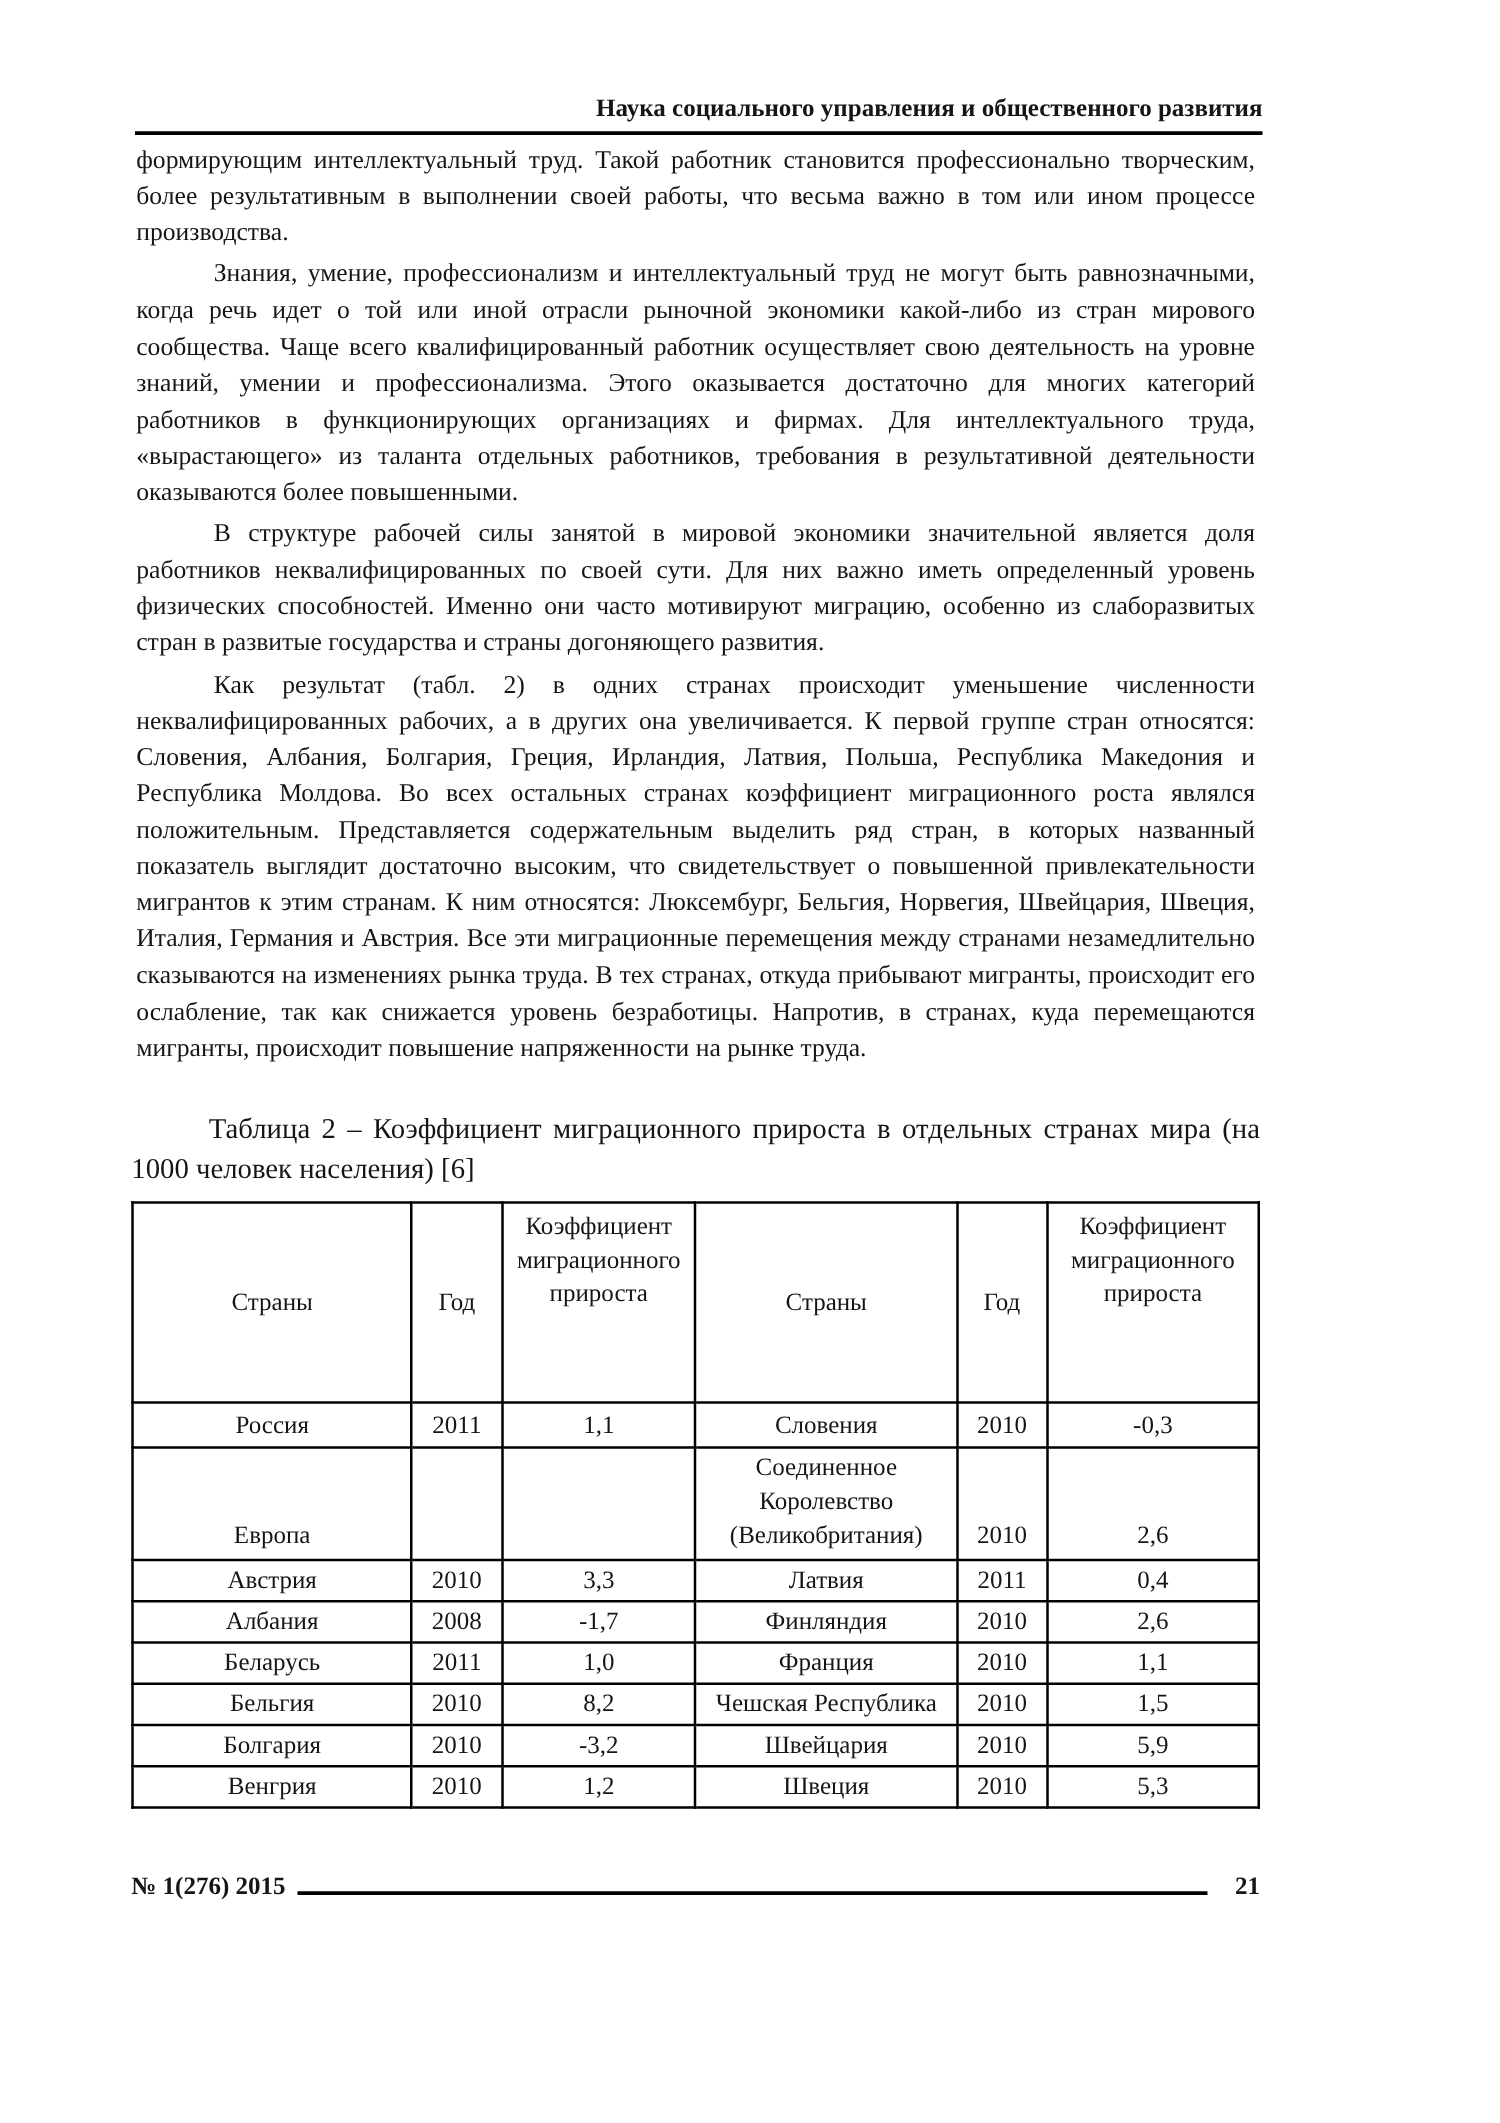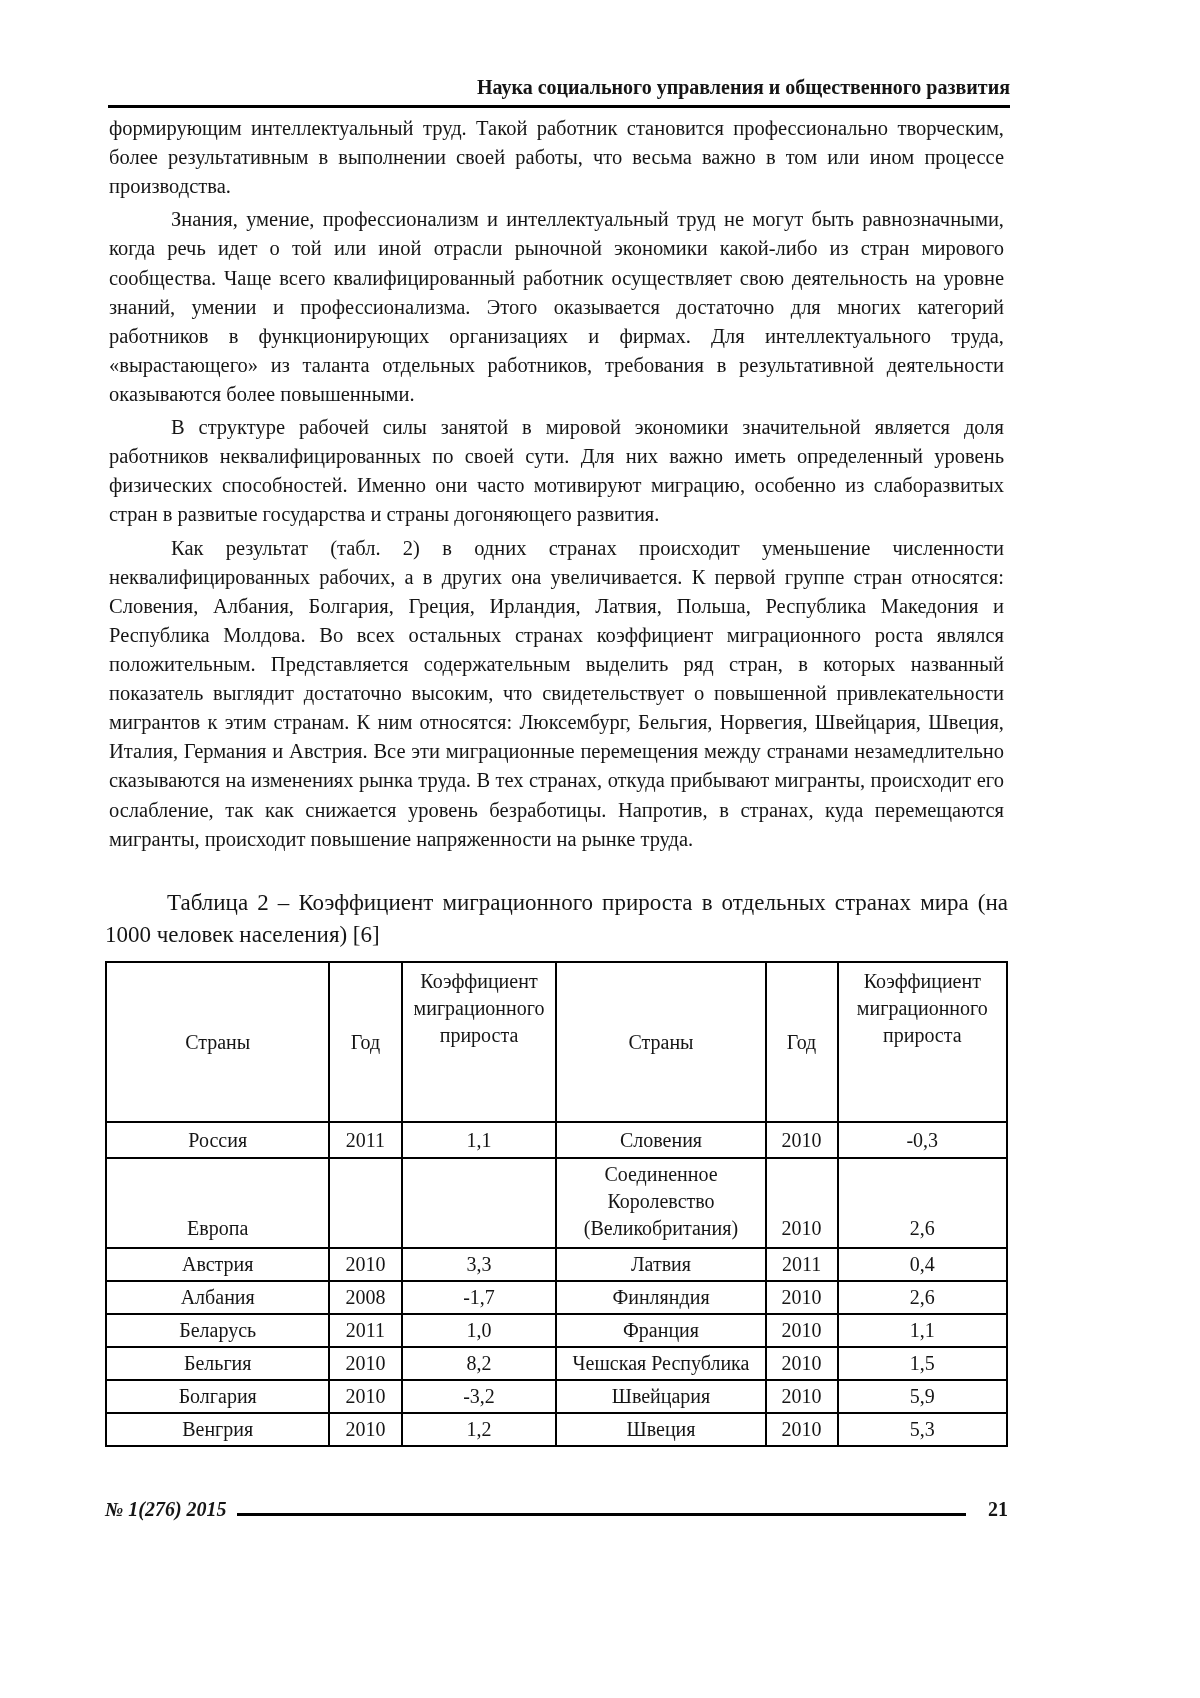--- a/index.html
+++ b/index.html
@@ -79,21 +79,20 @@
     position: absolute;
     left: 105px;
     top: 1498px;
     width: 903px;
     display: flex;
     align-items: flex-end;
     font-size: 20px;
     font-weight: bold;
   }
   .footer .issue {
-    font-style: italic;
     white-space: nowrap;
     padding-right: 10px;
   }
   .footer .rule {
     flex: 1 1 auto;
     border-bottom: 3px solid #000;
     margin-bottom: 5px;
   }
   .footer .pagenum {
     padding-left: 22px;

